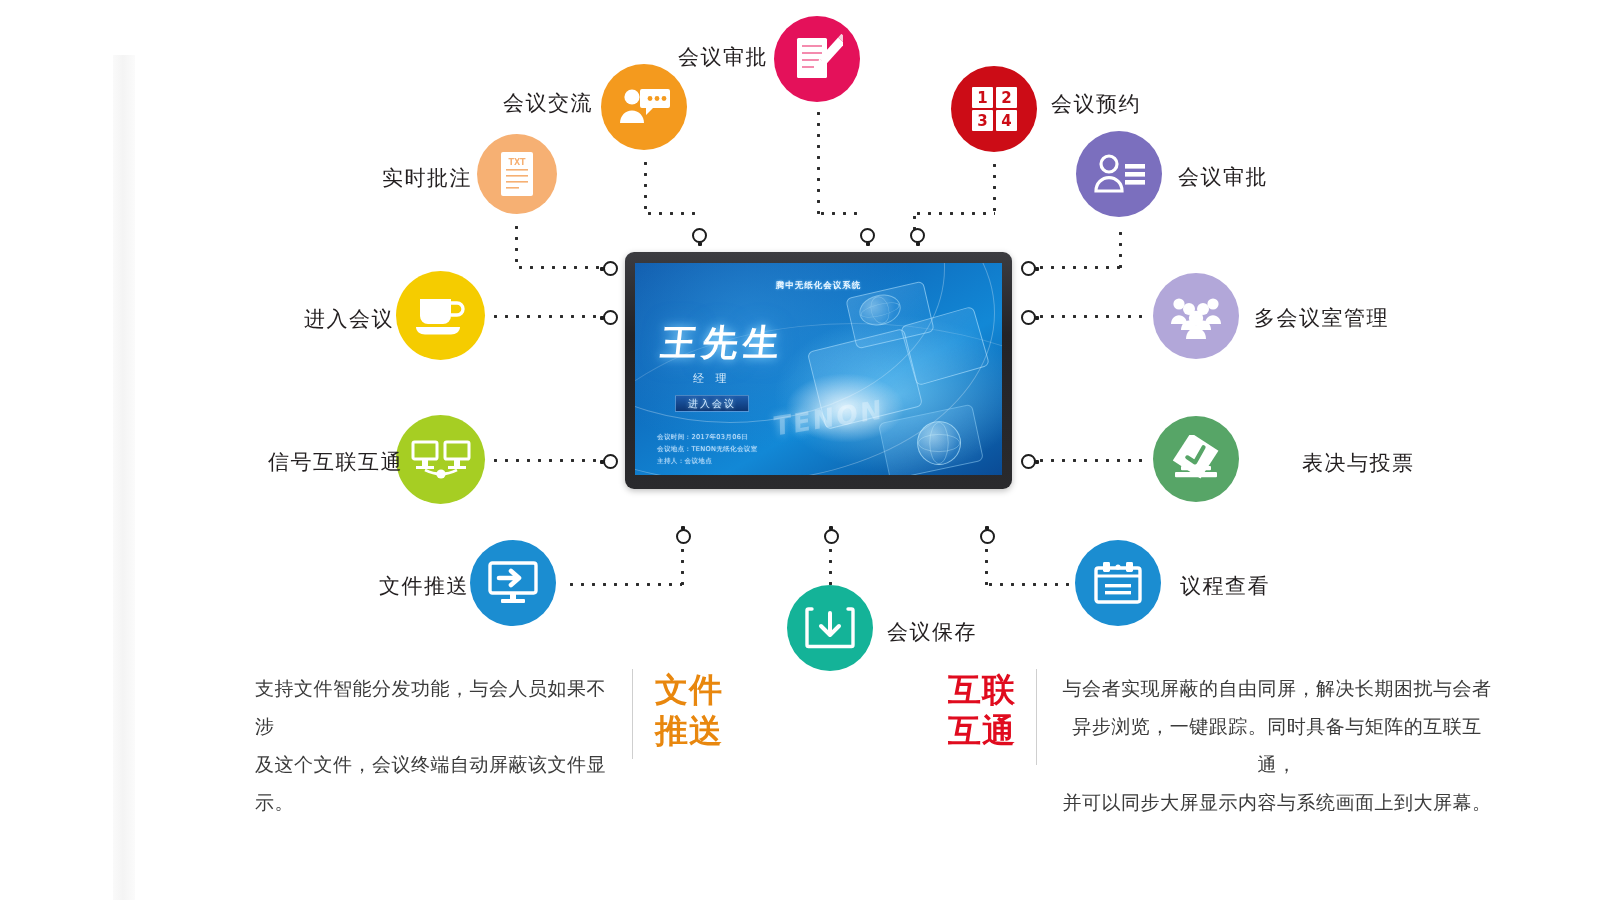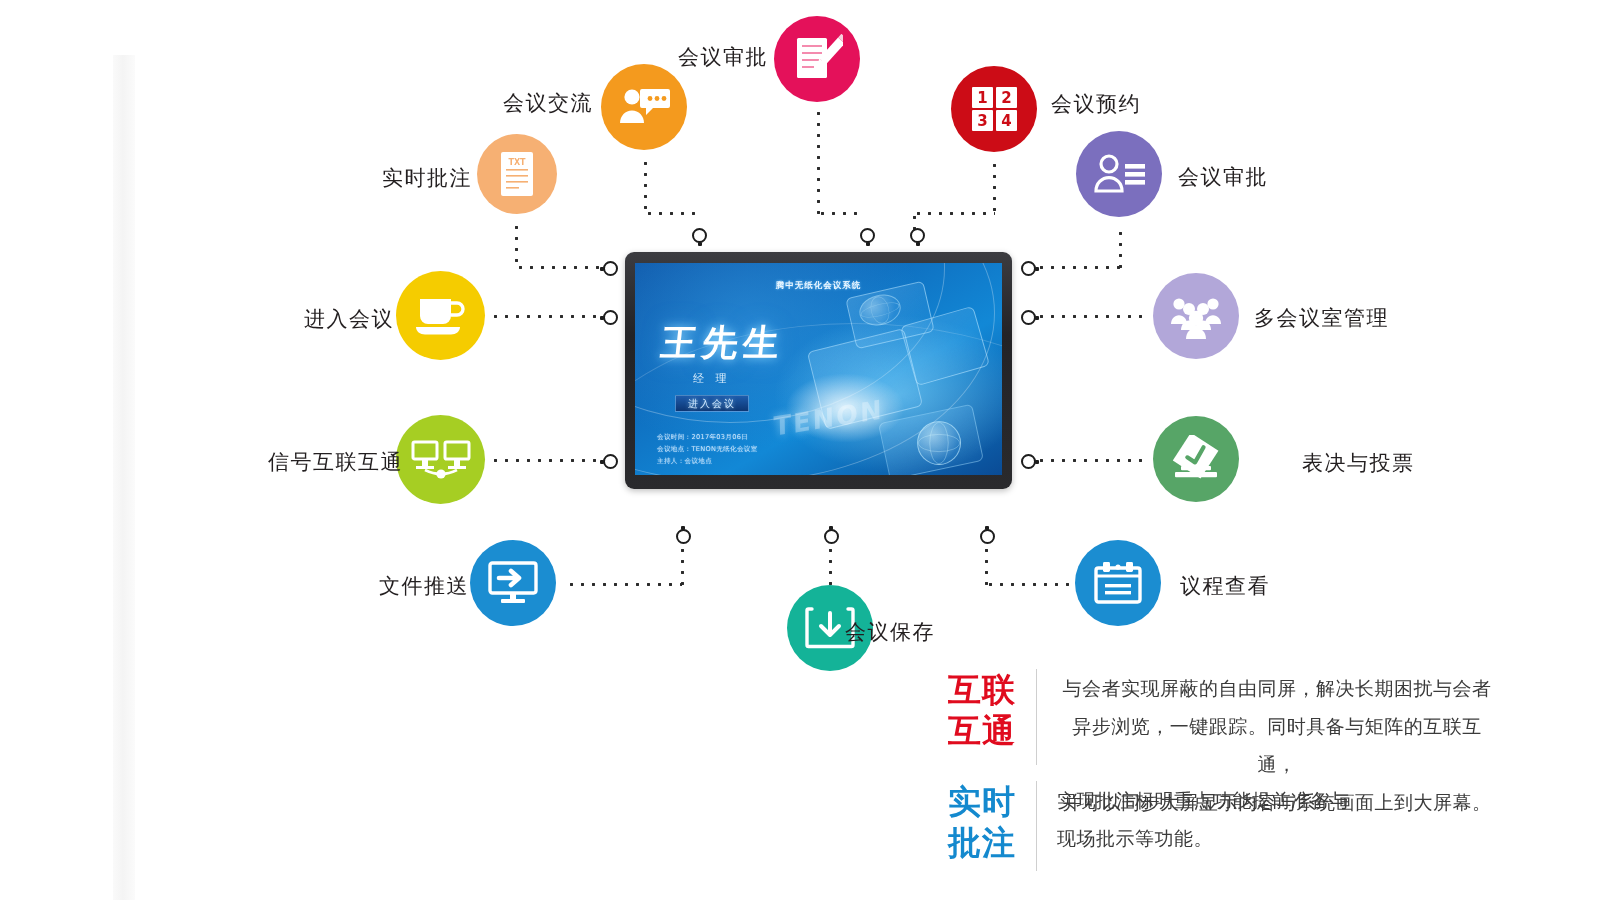--- a/index.html
+++ b/index.html
@@ -377,54 +377,54 @@
     <div class="nlabel" style="left:379px; top:572px;">文件推送</div>
   </div>
 
   <div class="node">
     <div class="circle" style="left:787px; top:585px; width:86px; height:86px; background:#14B398;">
       <svg width="50" height="48" viewBox="0 0 50 48" aria-hidden="true">
         <path d="M7 5H3.5A1.5 1.5 0 0 0 2 6.5V41a1.5 1.5 0 0 0 1.5 1.5h43A1.5 1.5 0 0 0 48 41V6.5A1.5 1.5 0 0 0 46.5 5H43" fill="none" stroke="#ffffff" stroke-width="3.4" stroke-linecap="round"></path>
         <path d="M25 9v21M16 22l9 9 9-9" fill="none" stroke="#ffffff" stroke-width="4" stroke-linecap="round" stroke-linejoin="round"></path>
       </svg>
     </div>
-    <div class="nlabel" style="left:845px; top:618px;">会议保存</div>
+    <div class="nlabel" style="left:887px; top:618px;">会议保存</div>
   </div>
 
   <div class="node">
     <div class="circle" style="left:1075px; top:540px; width:86px; height:86px; background:#1B8DD1;">
       <svg width="50" height="46" viewBox="0 0 50 46" aria-hidden="true">
         <rect x="10" y="2" width="7" height="10" rx="1.4" fill="#ffffff"></rect>
         <rect x="33" y="2" width="7" height="10" rx="1.4" fill="#ffffff"></rect>
         <circle cx="25" cy="7" r="2.6" fill="#ffffff"></circle>
         <rect x="3" y="8" width="44" height="34" rx="2.4" fill="none" stroke="#ffffff" stroke-width="3.4"></rect>
         <rect x="3" y="14.5" width="44" height="3" fill="#ffffff"></rect>
         <rect x="12" y="24" width="26" height="3.4" fill="#ffffff"></rect>
         <rect x="12" y="31" width="26" height="3.4" fill="#ffffff"></rect>
       </svg>
     </div>
     <div class="nlabel" style="left:1180px; top:572px;">议程查看</div>
   </div>
 
   <div class="features">
 
+    <div class="fblock" style="left:255px; top:14px;">
+      <div class="fdesc fb-text-left" style="width:355px; white-space:pre-line;">支持文件智能分发功能，与会人员如果不涉
+及这个文件，会议终端自动屏蔽该文件显示。</div>
+      <div class="fdivider" style="height:90px; margin:0 22px;"></div>
+      <div class="fhead" style="color:#E8870E;">文件
+推送</div>
+    </div>
 
     <div class="fblock" style="left:948px; top:14px;">
       <div class="fhead" style="color:#E00B1E;">互联
 互通</div>
       <div class="fdivider" style="height:96px; margin:0 20px;"></div>
       <div class="fdesc fb-text-left" style="width:440px; white-space:pre-line;text-align:center;">与会者实现屏蔽的自由同屏，解决长期困扰与会者
 异步浏览，一键跟踪。同时具备与矩阵的互联互通，
 并可以同步大屏显示内容与系统画面上到大屏幕。</div>
     </div>
 
 
-    <div class="fblock" style="left:948px; top:126px;">
-      <div class="fhead" style="color:#1489CE;">实时
-批注</div>
-      <div class="fdivider" style="height:90px; margin:0 20px;"></div>
-      <div class="fdesc fb-text-left" style="width:440px; white-space:pre-line;">实现批注标明重点功能提前准备与
-现场批示等功能。</div>
-    </div>
 
   </div>
 
 </div>
 
 </body></html>

